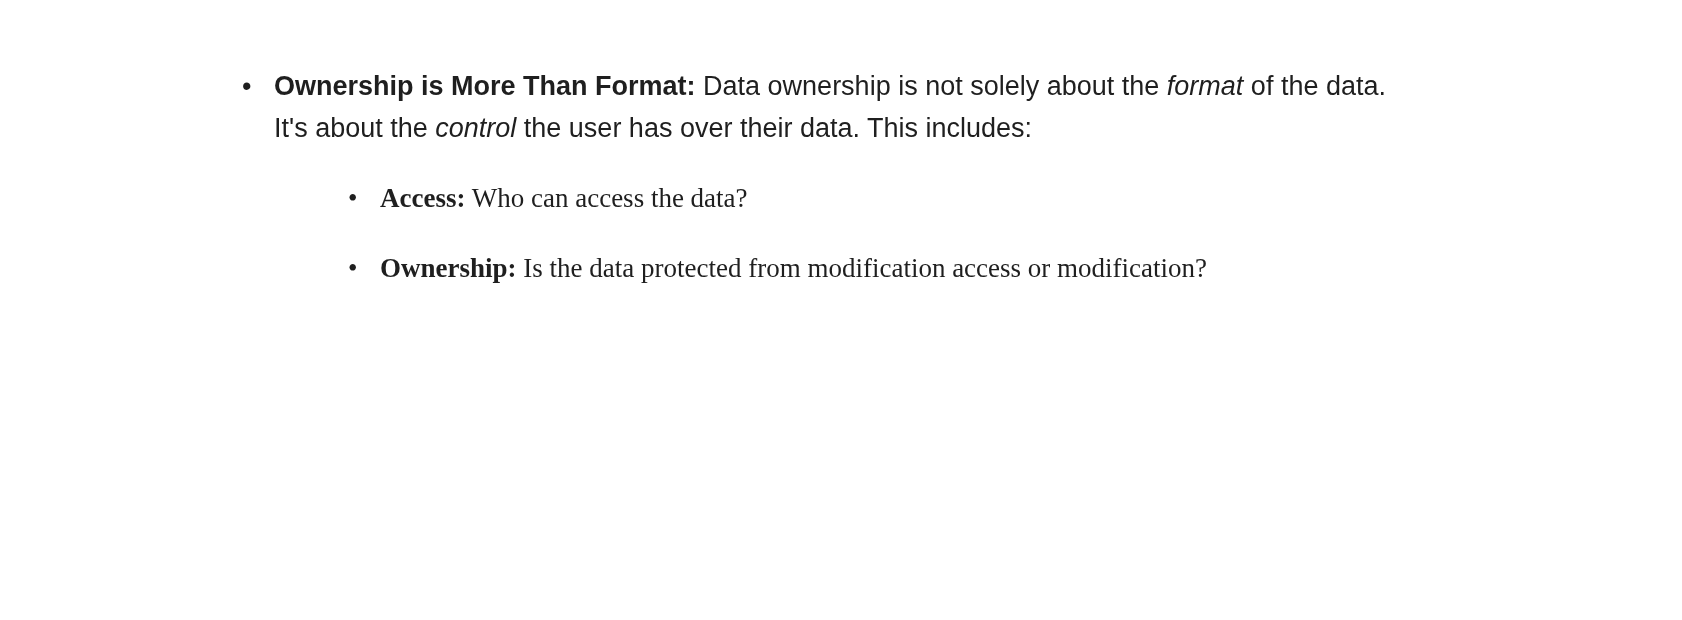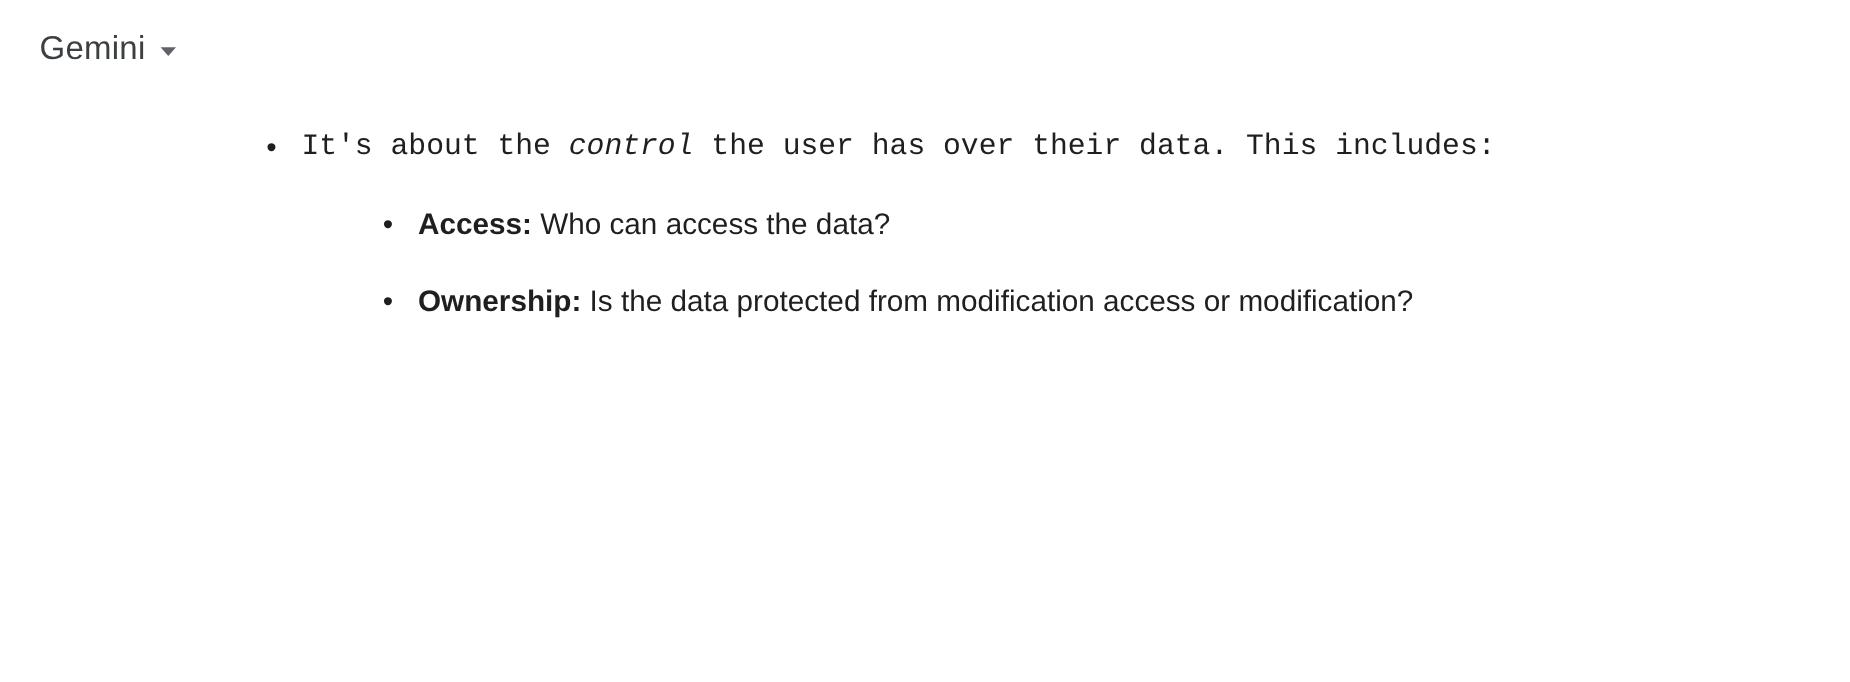--- a/index.html
+++ b/index.html
@@ -66,53 +66,51 @@
       color: #1f1f1f;
     }
     .sub-list {
       margin-top: 28px;
       padding-left: 58px;
     }
     .sub-list li {
       position: relative;
       padding-left: 48px;
       margin-bottom: 28px;
+      font-family: Liberation Serif, serif;
     }
     .sub-list li::before {
       content: "•";
       position: absolute;
       left: 16px;
       top: 0;
       font-size: 27px;
       color: #1f1f1f;
     }
     .bold {
       font-weight: 700;
     }
     .italic {
       font-style: italic;
     }
     .para-line2 {
-      margin-top: 14px;
-      font-family: Liberation Mono, monospace;
     }
   </style>
 </head>
 <body>
 
 <div class="header">
-  <div class="model-selector">
-    <span class="model-name">Gemini</span>
-    <span class="dropdown-icon"></span>
-  </div>
 </div>
 
 <div class="content">
   <ul>
     <li>
+      <span>
+        <span class="bold">Ownership is More Than Format:</span><span> Data ownership is not solely about the </span><span class="italic">format</span><span> of the data.</span>
+      </span>
       <div class="para-line2">
         <span>It's about the </span><span class="italic">control</span><span> the user has over their data. This includes:</span>
       </div>
       <ul class="sub-list">
         <li>
           <span class="bold">Access:</span><span> Who can access the data?</span>
         </li>
         <li>
           <span class="bold">Ownership:</span><span> Is the data protected from modification access or modification?</span>
         </li>

